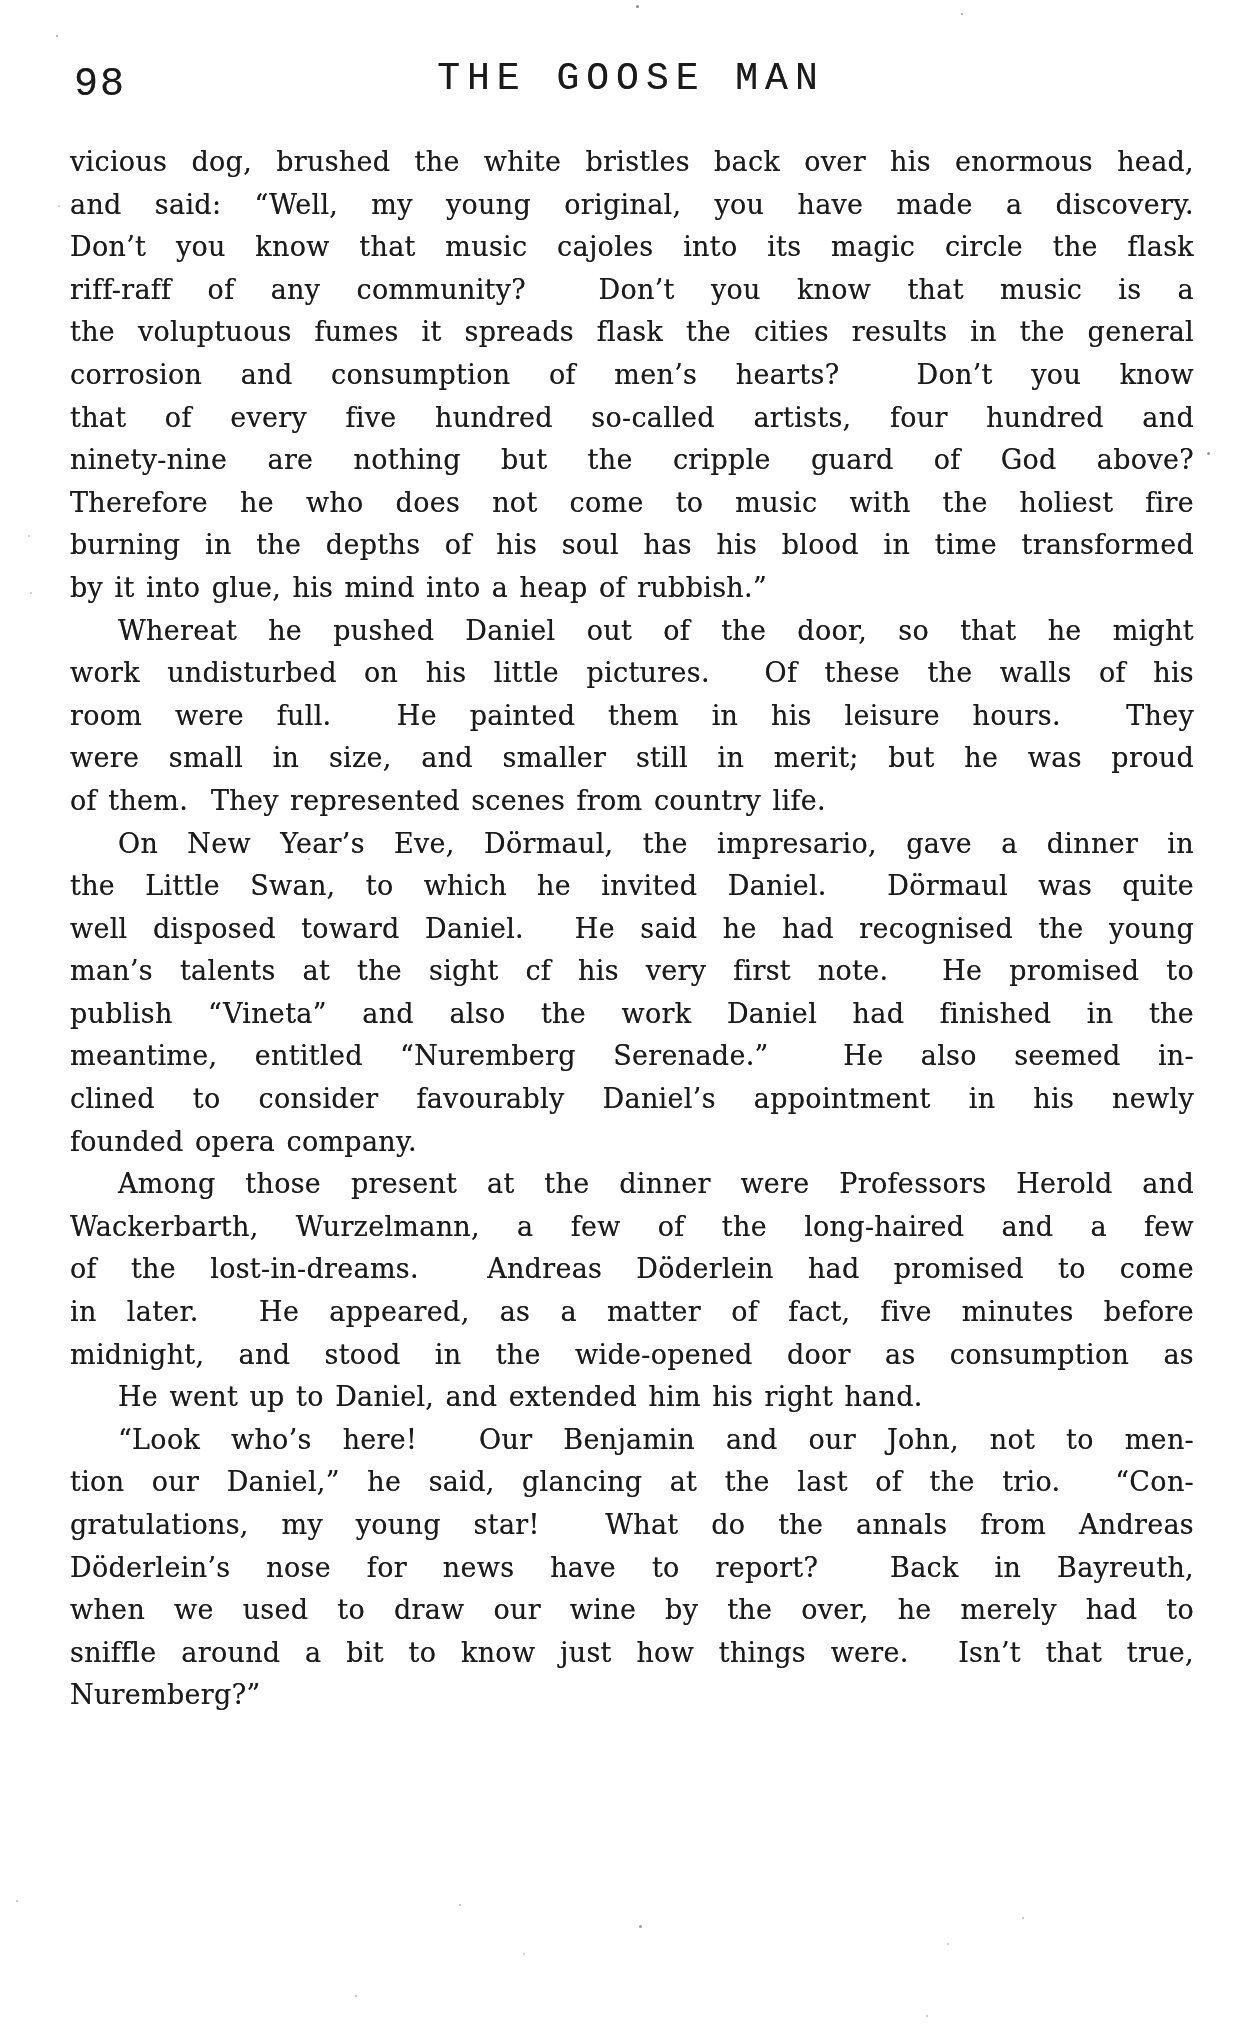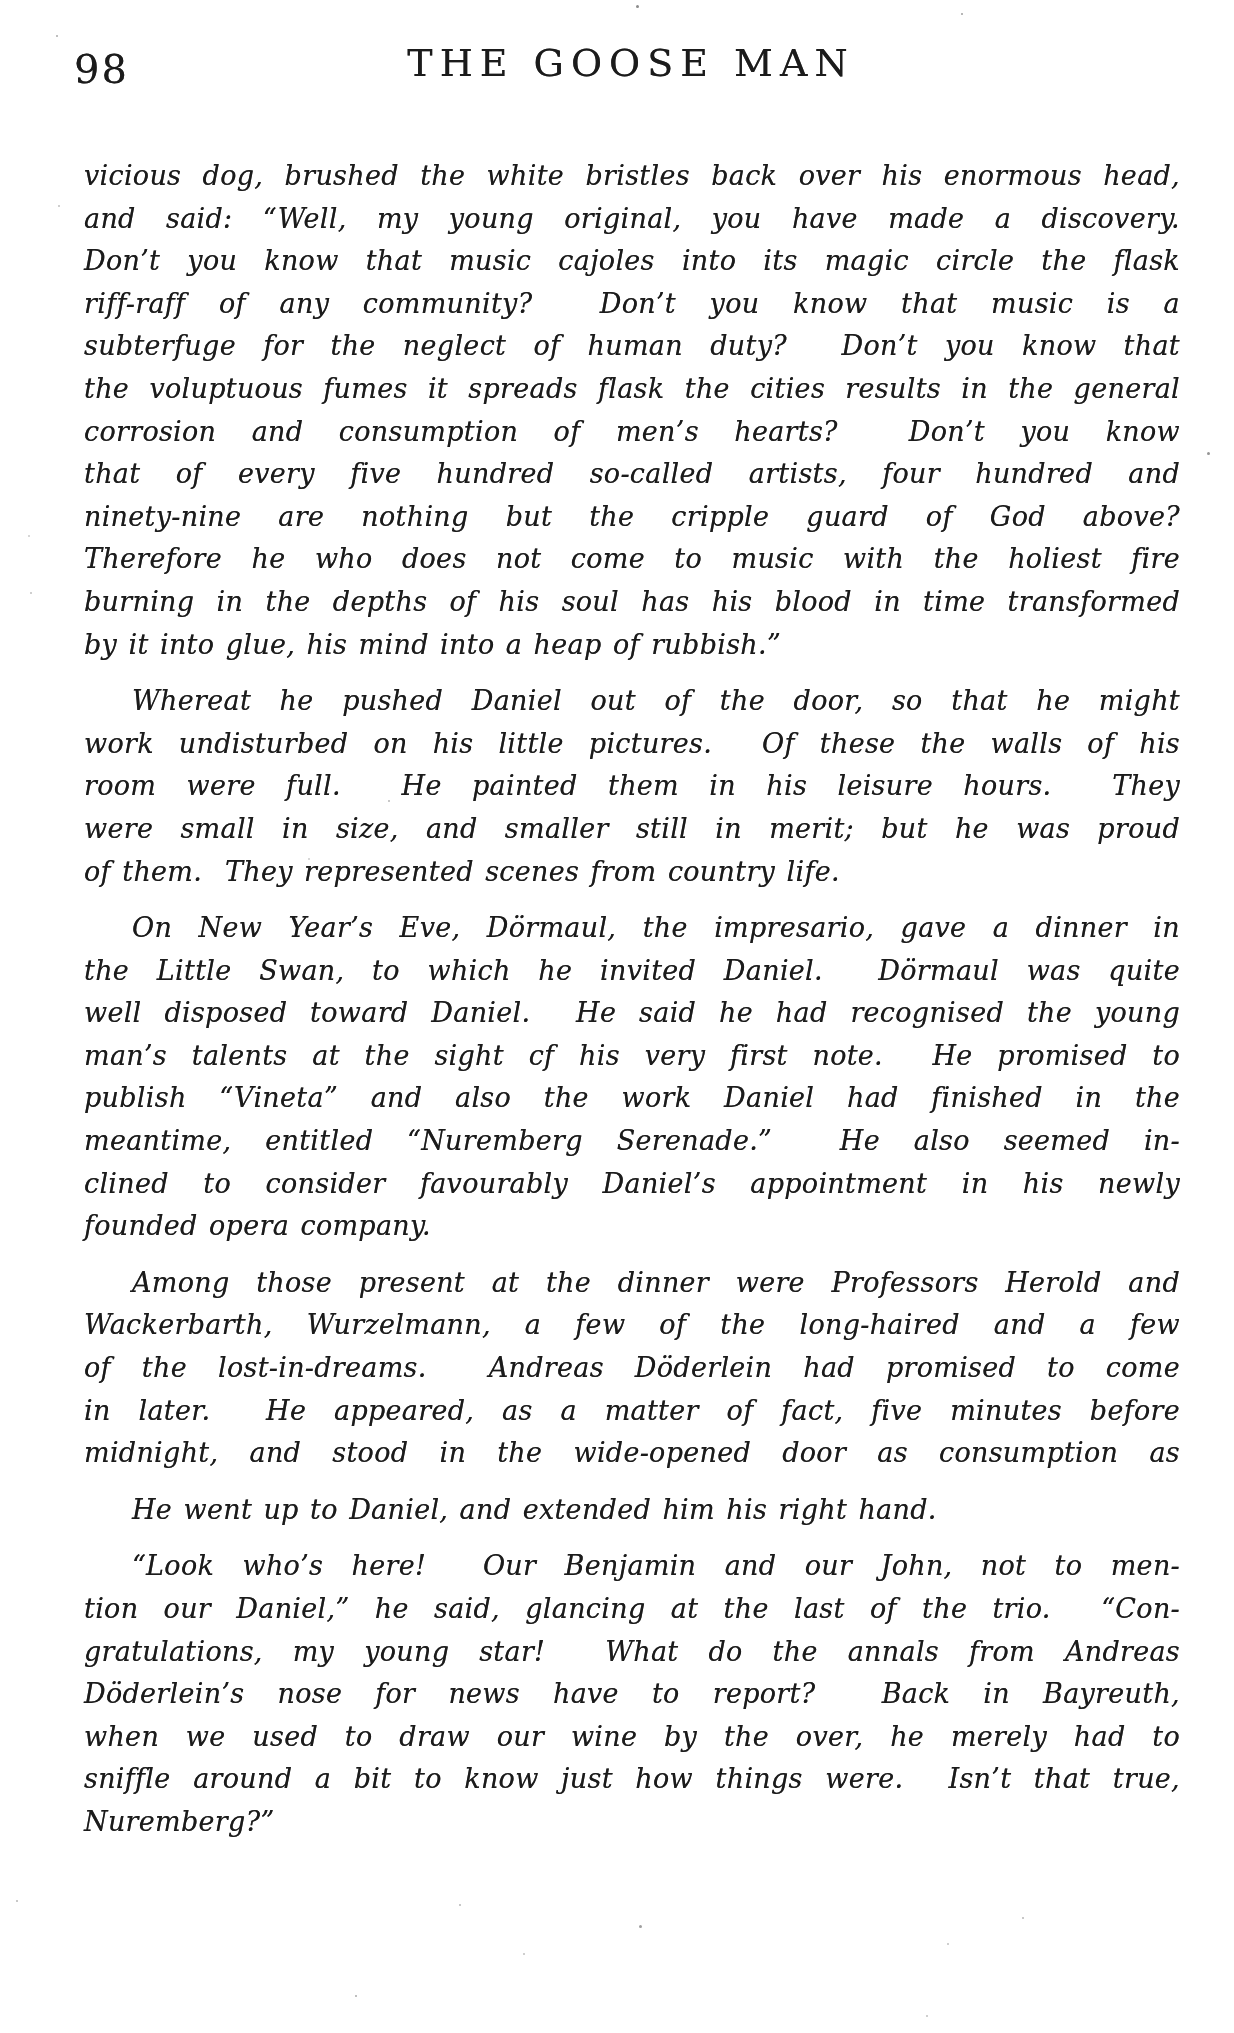--- a/index.html
+++ b/index.html
@@ -12,24 +12,25 @@
     width: 1234px;
     height: 2033px;
     background: #ffffff;
     color: #1b1b1b;
     font-family: "DejaVu Serif", "Liberation Serif", serif;
     overflow: hidden;
     text-shadow: 0 0 0.6px rgba(10,10,10,0.65);
   }
   .running-head {
     position: absolute;
-    top: 40px;
+    top: 56px;
     left: 70px;
     right: 42px;
     height: 50px;
+    font-family: Liberation Mono, monospace;
   }
   .folio {
     position: absolute;
     left: 4px;
     top: 9px;
     font-size: 40px;
     line-height: 40px;
     letter-spacing: 2px;
   }
   .title {
@@ -40,22 +41,21 @@
     letter-spacing: 7px;
     white-space: nowrap;
   }
   .text-body {
     position: absolute;
     top: 141px;
     left: 70px;
     width: 1124px;
   }
   .paragraph {
-    margin: 14px;
-    font-style: italic;
+    margin: 0;
   }
   .line {
     font-size: 27px;
     line-height: 42.6px;
     text-align: justify;
     text-align-last: justify;
     word-spacing: 2.5px;
     letter-spacing: 0.3px;
   }
   .line.last {
@@ -85,21 +85,20 @@
   <div class="running-head">
     <span class="folio">98</span>
     <span class="title">THE GOOSE MAN</span>
   </div>
   <div class="text-body">
       <div class="paragraph">
         <div class="line">vicious dog, brushed the white bristles back over his enormous head,</div>
         <div class="line">and said: “Well, my young original, you have made a discovery.</div>
         <div class="line">Don’t you know that music cajoles into its magic circle the flask</div>
         <div class="line">riff-raff of any community?&nbsp; Don’t you know that music is a</div>
-        <div class="line">subterfuge for the neglect of human duty?&nbsp; Don’t you know that</div>
         <div class="line">the voluptuous fumes it spreads flask the cities results in the general</div>
         <div class="line">corrosion and consumption of men’s hearts?&nbsp; Don’t you know</div>
         <div class="line">that of every five hundred so-called artists, four hundred and</div>
         <div class="line">ninety-nine are nothing but the cripple guard of God above?</div>
         <div class="line">Therefore he who does not come to music with the holiest fire</div>
         <div class="line">burning in the depths of his soul has his blood in time transformed</div>
         <div class="line last">by it into glue, his mind into a heap of rubbish.”</div>
       </div>
       <div class="paragraph indent">
         <div class="line">Whereat he pushed Daniel out of the door, so that he might</div>

